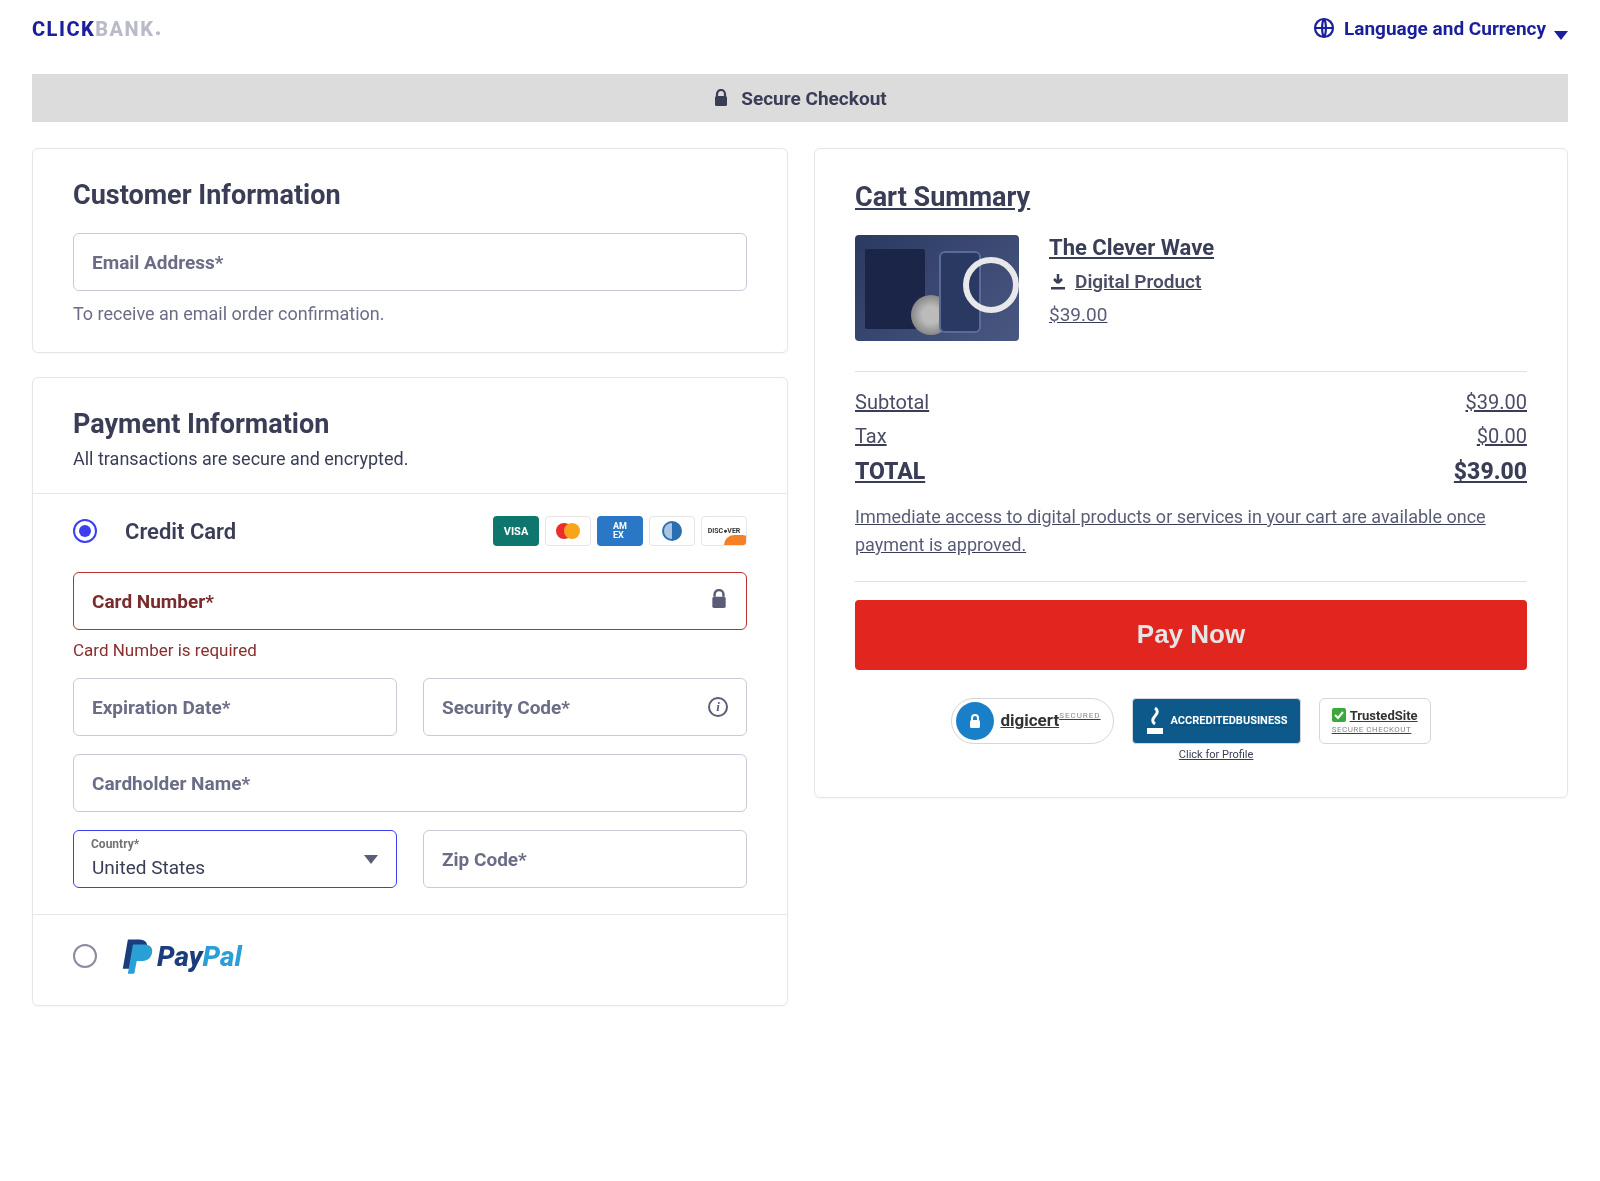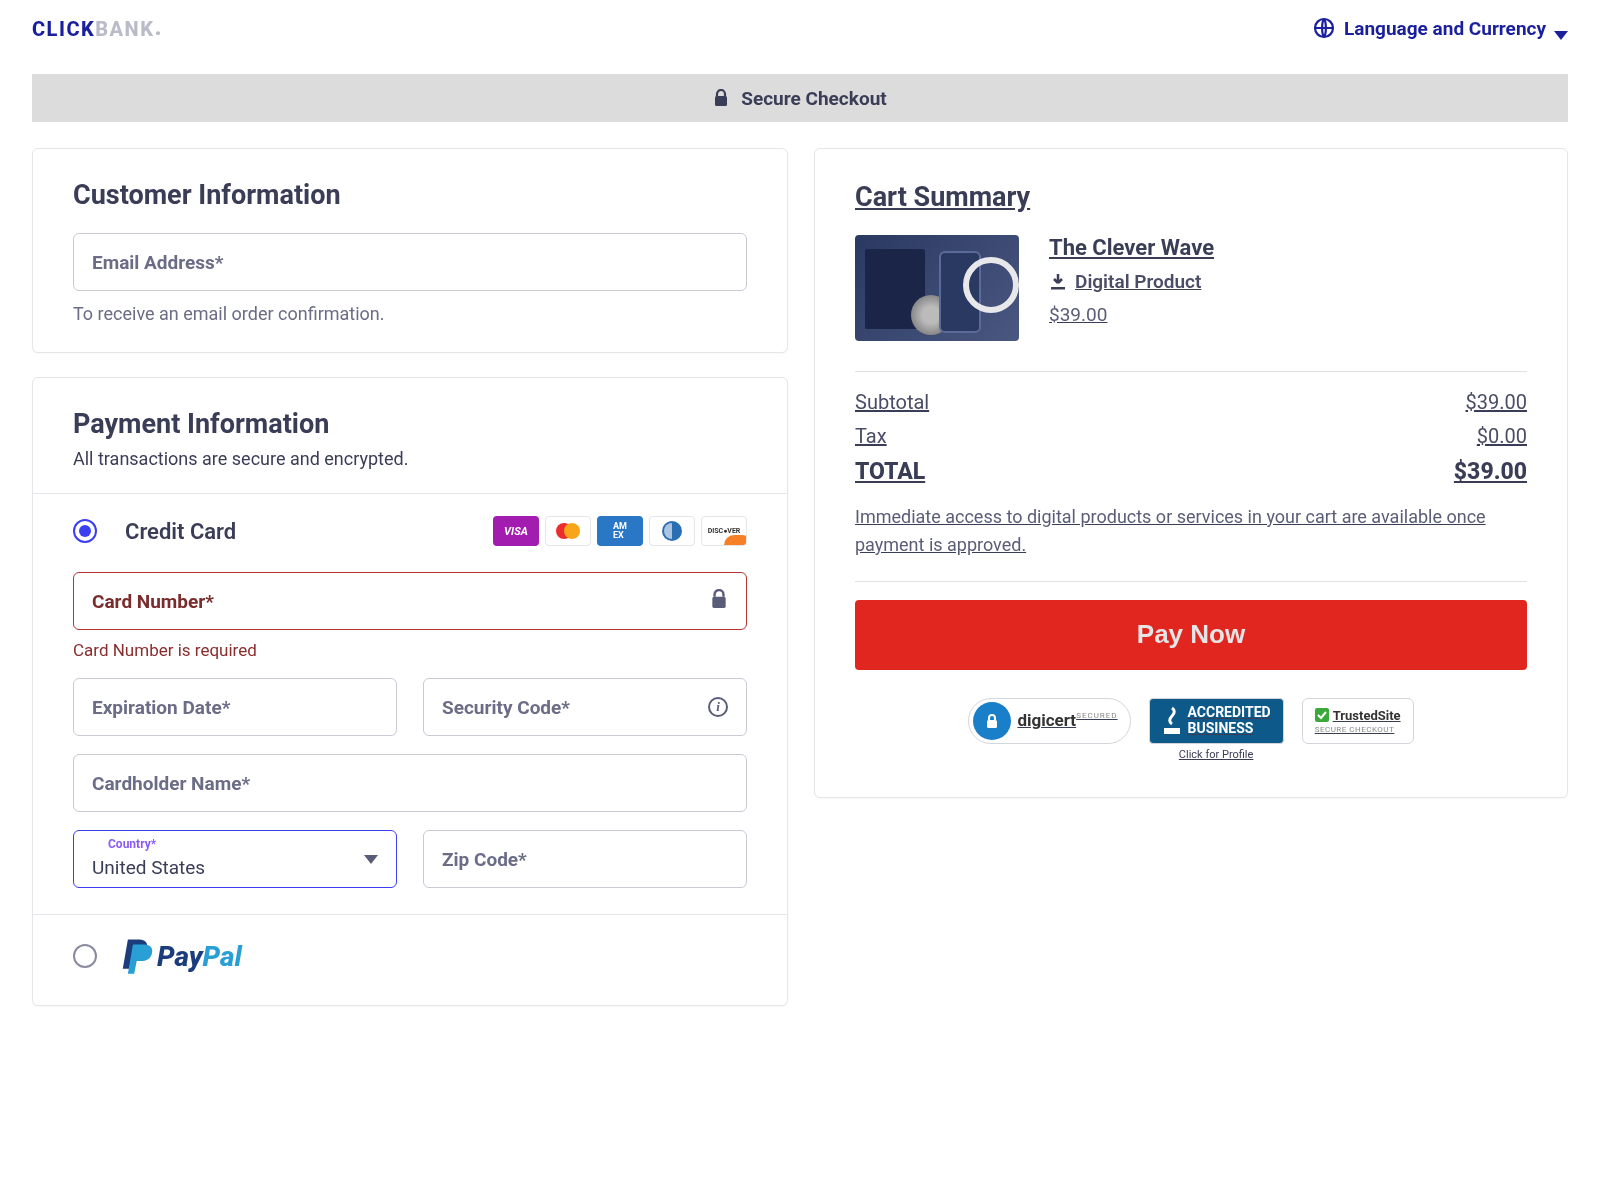--- a/index.html
+++ b/index.html
@@ -86,24 +86,24 @@
 .field.error { border: 1px solid #b73232; }
 .field .placeholder {
   color: #6a6d85;
   font-size: 19px;
   font-weight: 700;
 }
 .field.error .placeholder { color: #7a2c2c; }
 .field .floated-label {
   position: absolute;
   top: 6px;
-  left: 34px;
+  left: 17px;
   font-size: 12px;
   font-weight: 700;
-  color: #8b5cf6;
+  color: #737373;
 }
 .field .select-val {
   font-size: 19px;
   color: #3a3d56;
   margin-top: 16px;
 }
 .field .chev {
   position: absolute;
   right: 18px;
   width: 0; height: 0;
@@ -158,21 +158,21 @@
 .brand {
   width: 46px; height: 30px;
   border-radius: 4px;
   display: flex;
   align-items: center;
   justify-content: center;
   font-size: 11px;
   font-weight: bold;
   color: #fff;
 }
-.brand.visa { background: #a21caf; font-style: italic; }
+.brand.visa { background: #0f766e; }
 .brand.mc { background: #fff; border: 1px solid #e5e5ea; }
 .brand.amex { background: #2a77c5; }
 .brand.diners { background: #fff; border: 1px solid #e5e5ea; }
 .brand.disc { background: #fff; border: 1px solid #e5e5ea; }
 .cc-form { margin-top: 26px; display: flex; flex-direction: column; gap: 18px; }
 .row2 { display: flex; gap: 26px; }
 .row2 > .flex1 { flex: 1; }
 .lock-right { position: absolute; right: 18px; color: #5a5d78; }
 .info-icon {
   position: absolute; right: 18px;
@@ -489,21 +489,21 @@
               <span style="font-size:17px;font-weight:700;color:#333;">digicert</span>
               <span style="font-size:8px;letter-spacing:1px;color:#888;">SECURED</span>
             </div>
           </div>
           <div class="bbb-col">
             <div class="trust-badge bbb">
               <svg width="20" height="30" viewBox="0 0 20 30" fill="#fff">
                   <path d="M10 2c3 2 3 5 0 8c-3 3-3 6 0 8" stroke="#fff" stroke-width="3" fill="none"></path>
                   <rect x="2" y="22" width="16" height="6"></rect>
                 </svg>
-              <div style="display:flex;flex-direction:column;line-height:1.1;font-size:14px;">
+              <div style="display:flex;flex-direction:row;line-height:1.1;font-size:11px;">
                 <span>ACCREDITED</span>
                 <span>BUSINESS</span>
               </div>
             </div>
             <div class="bbb-caption">Click for Profile</div>
           </div>
           <div class="trust-badge" style="flex-direction:column;align-items:flex-start;gap:2px;height:46px;justify-content:center;">
             <div style="display:flex;align-items:center;gap:4px;">
               <svg width="14" height="14" viewBox="0 0 14 14">
                   <rect width="14" height="14" rx="2" fill="#3aa83a"></rect>

